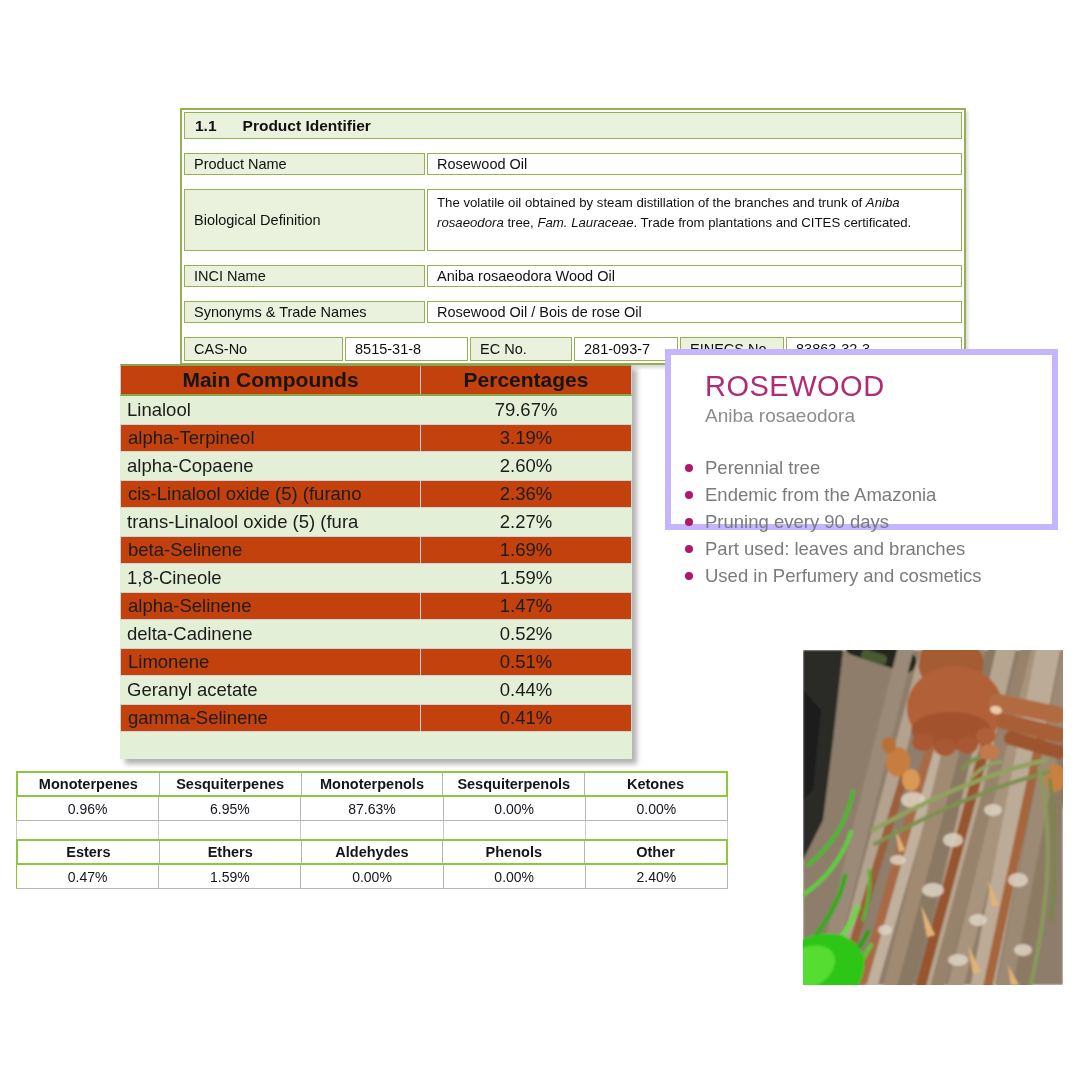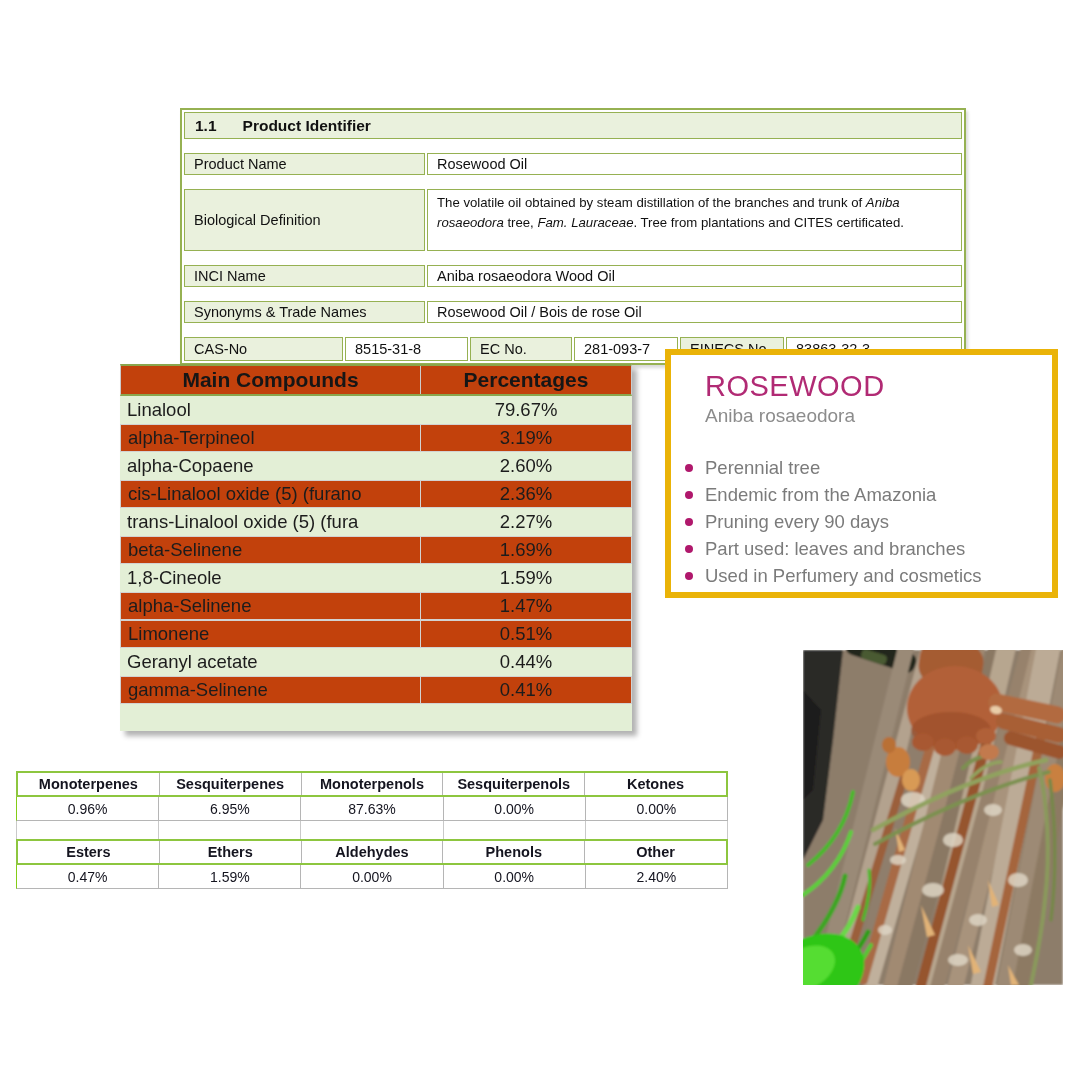--- a/index.html
+++ b/index.html
@@ -42,21 +42,21 @@
   .mc-row { display:flex; height:28px; align-items:center; font-size:18.5px; color:#1c1c1c; }
   .mc-row.g { background:#e3efd6; }
   .mc-row.w { border:1px solid #d2d2d2; }
   .mc-name { width:300px; padding-left:7px; white-space:nowrap; overflow:hidden;
     height:100%; display:flex; align-items:center; }
   .mc-row.w .mc-name { border-right:1px solid #d2d2d2; }
   .mc-pct { flex:1; text-align:center; }
   .mc-empty { height:27px; background:#e3efd6; }
 
   
-  .rw-box { left:665px; top:349px; width:393px; height:249px; border:6px solid #eab308;
+  .rw-box { left:665px; top:349px; width:393px; height:181px; border:6px solid #c4b5fd;
     background:#fff; padding:16px 10px 10px 12px; }
   .rw-title { font-size:29px; font-weight:400; color:#b12a74; letter-spacing:0.5px;
     margin-left:22px; line-height:1.1; }
   .rw-sub { font-size:19px; color:#8c8c8c; margin-left:22px; margin-top:2px; }
   .rw-list { list-style:none; margin-top:27px; }
   .rw-list li { position:relative; padding-left:22px; font-size:18.5px; color:#7b7b7b;
     line-height:27px; }
   .rw-list li::before { content:""; position:absolute; left:2px; top:10px; width:8px;
     height:8px; border-radius:50%; background:#b0186c; }
 
@@ -89,21 +89,21 @@
     <div class="pi-header">
       <span class="sec-num">1.1</span>
       <span>Product Identifier</span>
     </div>
     <div class="pi-row">
       <div class="pi-cell pi-label">Product Name</div>
       <div class="pi-cell pi-value">Rosewood Oil</div>
     </div>
     <div class="pi-row">
       <div class="pi-cell pi-label">Biological Definition</div>
-      <div class="pi-cell pi-value pi-bio"><span>The volatile oil obtained by steam distillation of the branches and trunk of </span><i>Aniba rosaeodora</i><span> tree, </span><i>Fam. Lauraceae</i><span>. Tree from plantations and CITES certificated.</span></div>
+      <div class="pi-cell pi-value pi-bio"><span>The volatile oil obtained by steam distillation of the branches and trunk of </span><i>Aniba rosaeodora</i><span> tree, </span><i>Fam. Lauraceae</i><span>. Trade from plantations and CITES certificated.</span></div>
     </div>
     <div class="pi-row">
       <div class="pi-cell pi-label">INCI Name</div>
       <div class="pi-cell pi-value">Aniba rosaeodora Wood Oil</div>
     </div>
     <div class="pi-row">
       <div class="pi-cell pi-label">Synonyms &amp; Trade Names</div>
       <div class="pi-cell pi-value">Rosewood Oil / Bois de rose Oil</div>
     </div>
     <div class="pi-row cas">
@@ -145,20 +145,24 @@
         <div class="mc-name">beta-Selinene</div>
         <div class="mc-pct">1.69%</div>
       </div>
     <div class="mc-row g">
         <div class="mc-name">1,8-Cineole</div>
         <div class="mc-pct">1.59%</div>
       </div>
     <div class="mc-row w">
         <div class="mc-name">alpha-Selinene</div>
         <div class="mc-pct">1.47%</div>
+      </div>
+    <div class="mc-row g">
+        <div class="mc-name">delta-Cadinene</div>
+        <div class="mc-pct">0.52%</div>
       </div>
     <div class="mc-row w">
         <div class="mc-name">Limonene</div>
         <div class="mc-pct">0.51%</div>
       </div>
     <div class="mc-row g">
         <div class="mc-name">Geranyl acetate</div>
         <div class="mc-pct">0.44%</div>
       </div>
     <div class="mc-row w">

